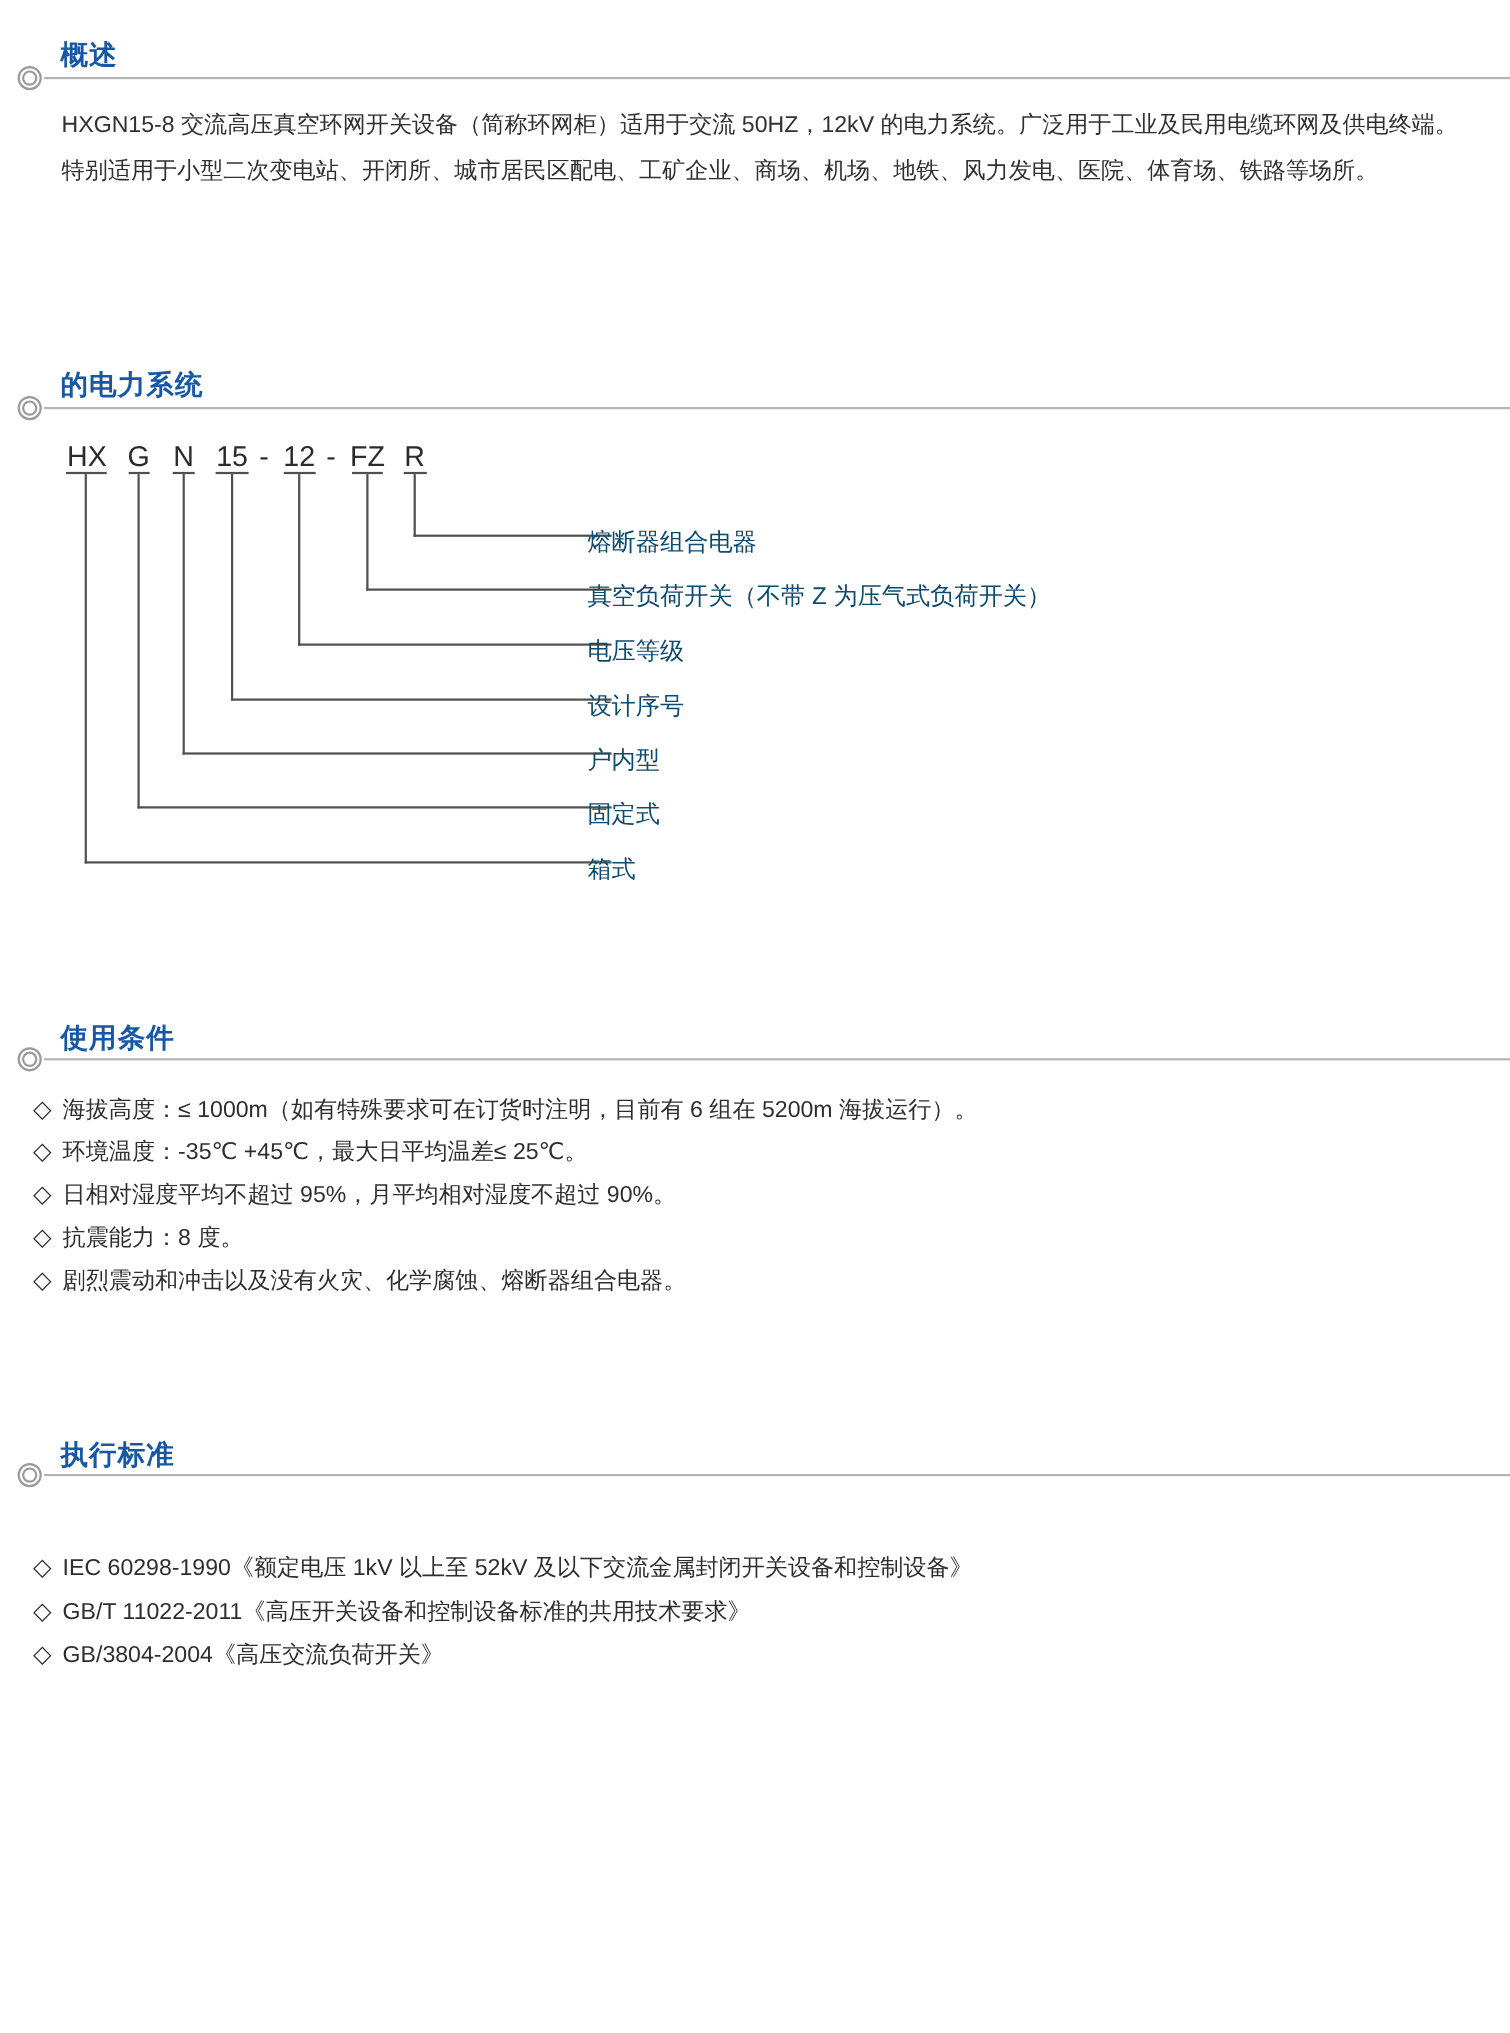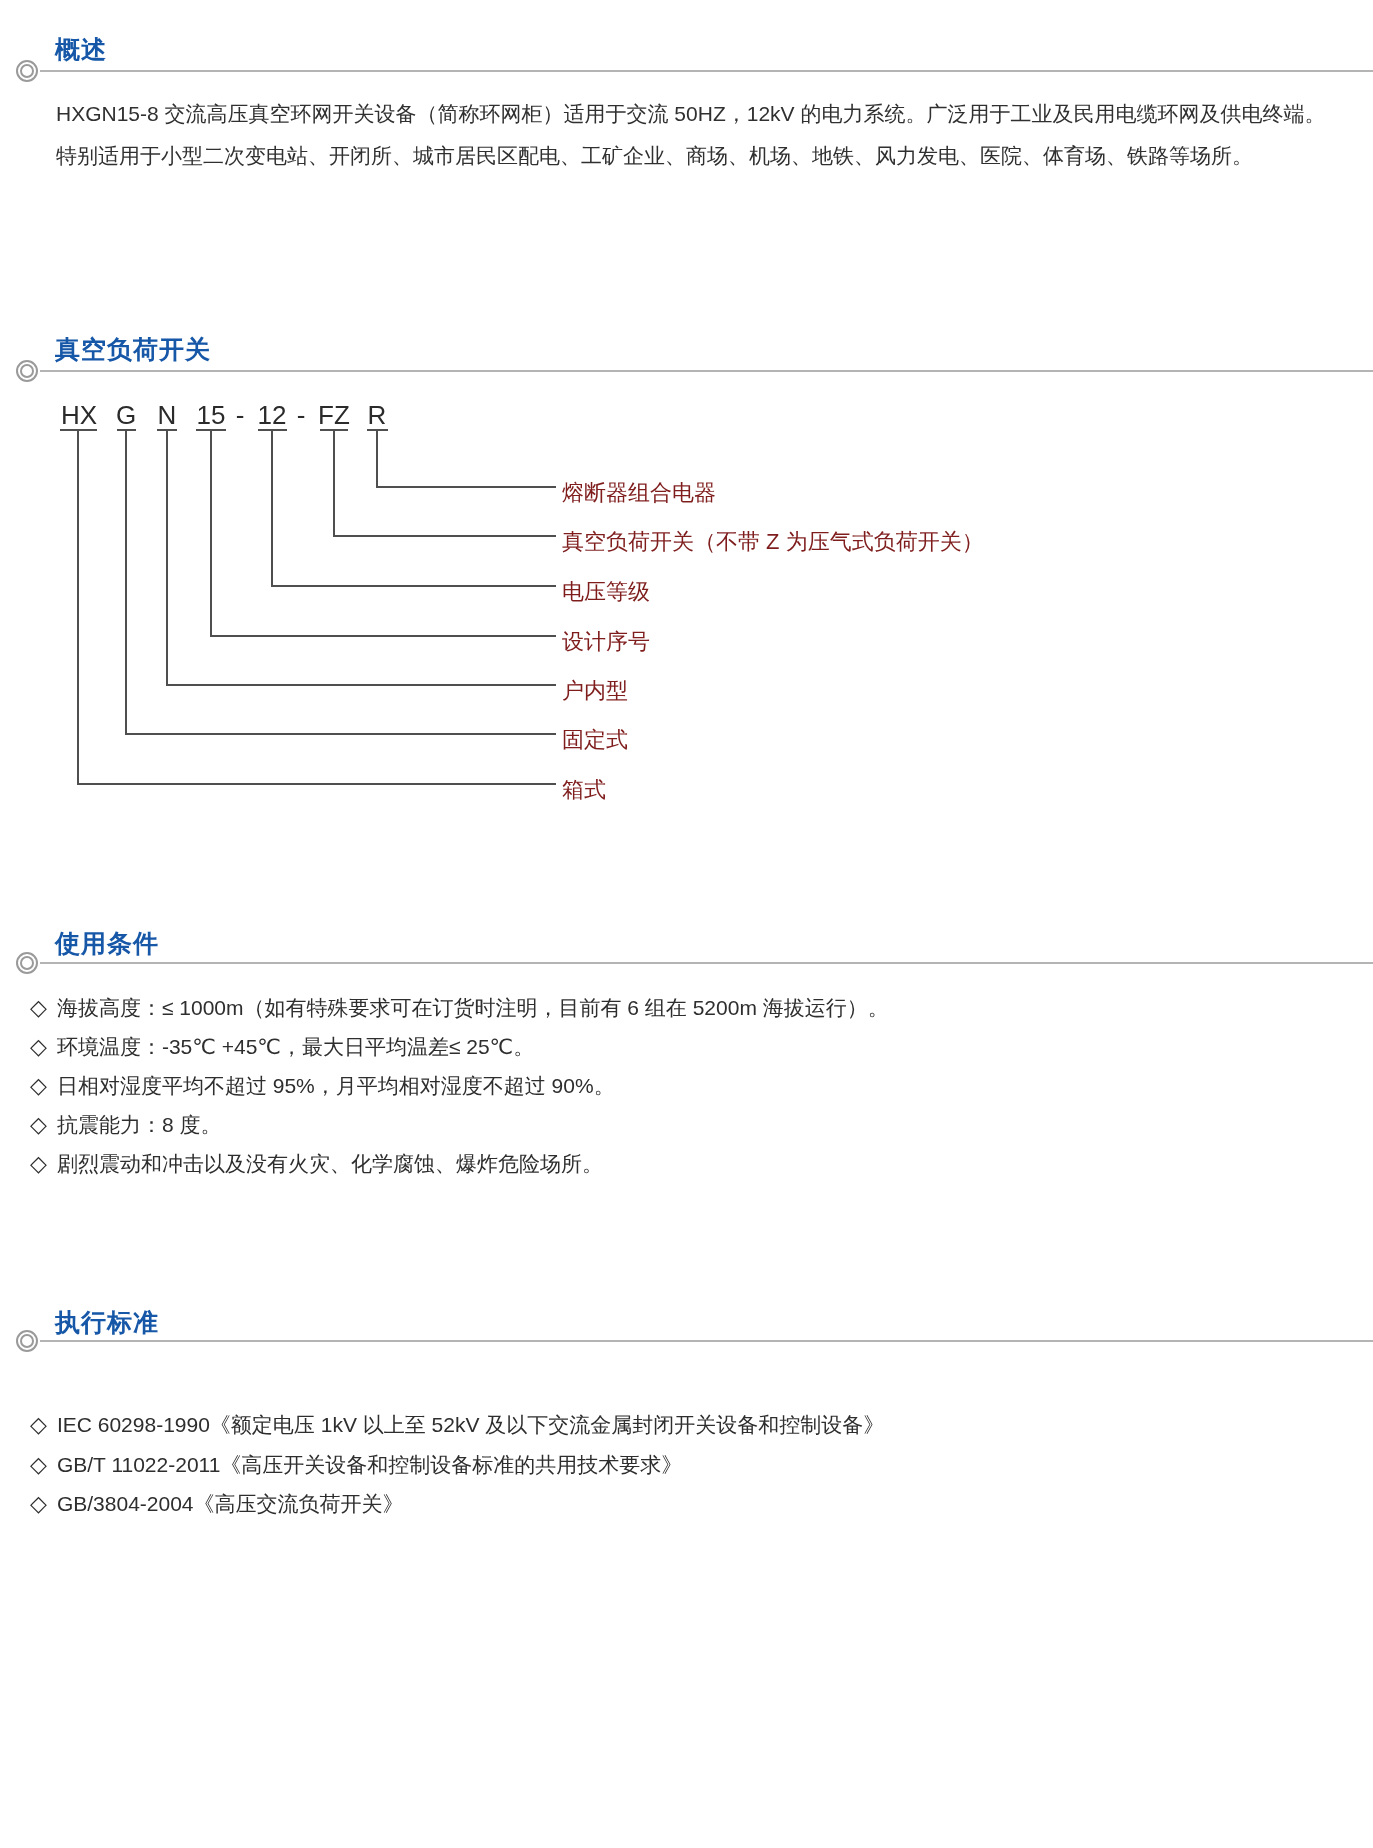--- a/index.html
+++ b/index.html
@@ -70,23 +70,23 @@
     font-size:26px;
     color:#2b2b2b;
     white-space:nowrap;
     font-family:"Liberation Sans","DejaVu Sans",sans-serif;
   }
   .tick{position:absolute;top:429px;height:2px;background:#4f4f4f;}
   .vline{position:absolute;width:2px;background:#4f4f4f;}
   .hline{position:absolute;height:2px;background:#4f4f4f;}
   .meaning{
     position:absolute;
-    left:562px;
+    left:534px;
     font-size:22px;
-    color:#7f1d1d;
+    color:#0c4a6e;
     white-space:nowrap;
   }
   
   .bullet{
     position:absolute;
     left:30px;
     width:1346px;
     font-size:21px;
     line-height:26px;
     white-space:nowrap;
@@ -108,21 +108,21 @@
   <div class="sec-rule" style="top:70px"></div>
   <div class="sec-marker" style="top:60px">
       <div class="inner"></div>
     </div>
 
   <div class="body-text" style="top:95px">
     <p>HXGN15-8 交流高压真空环网开关设备（简称环网柜）适用于交流 50HZ，12kV 的电力系统。广泛用于工业及民用电缆环网及供电终端。</p>
     <p>特别适用于小型二次变电站、开闭所、城市居民区配电、工矿企业、商场、机场、地铁、风力发电、医院、体育场、铁路等场所。</p>
   </div>
 
-  <h2 class="sec-title" style="top:333px">真空负荷开关</h2>
+  <h2 class="sec-title" style="top:333px">的电力系统</h2>
   <div class="sec-rule" style="top:370px"></div>
   <div class="sec-marker" style="top:360px">
       <div class="inner"></div>
     </div>
 
   <div class="diagram">
 
     <span class="seg" style="left:79px">HX</span>
     <span class="seg" style="left:126px">G</span>
     <span class="seg" style="left:167px">N</span>
@@ -178,21 +178,21 @@
   <div class="bullet" style="top:1034px">
     <span class="mark">◇</span><span>环境温度：-35℃ +45℃，最大日平均温差≤ 25℃。</span>
   </div>
   <div class="bullet" style="top:1073px">
     <span class="mark">◇</span><span>日相对湿度平均不超过 95%，月平均相对湿度不超过 90%。</span>
   </div>
   <div class="bullet" style="top:1112px">
     <span class="mark">◇</span><span>抗震能力：8 度。</span>
   </div>
   <div class="bullet" style="top:1151px">
-    <span class="mark">◇</span><span>剧烈震动和冲击以及没有火灾、化学腐蚀、爆炸危险场所。</span>
+    <span class="mark">◇</span><span>剧烈震动和冲击以及没有火灾、化学腐蚀、熔断器组合电器。</span>
   </div>
 
   <h2 class="sec-title" style="top:1306px">执行标准</h2>
   <div class="sec-rule" style="top:1340px"></div>
   <div class="sec-marker" style="top:1330px">
       <div class="inner"></div>
     </div>
 
   <div class="bullet" style="top:1412px">
     <span class="mark">◇</span><span>IEC 60298-1990《额定电压 1kV 以上至 52kV 及以下交流金属封闭开关设备和控制设备》</span>

